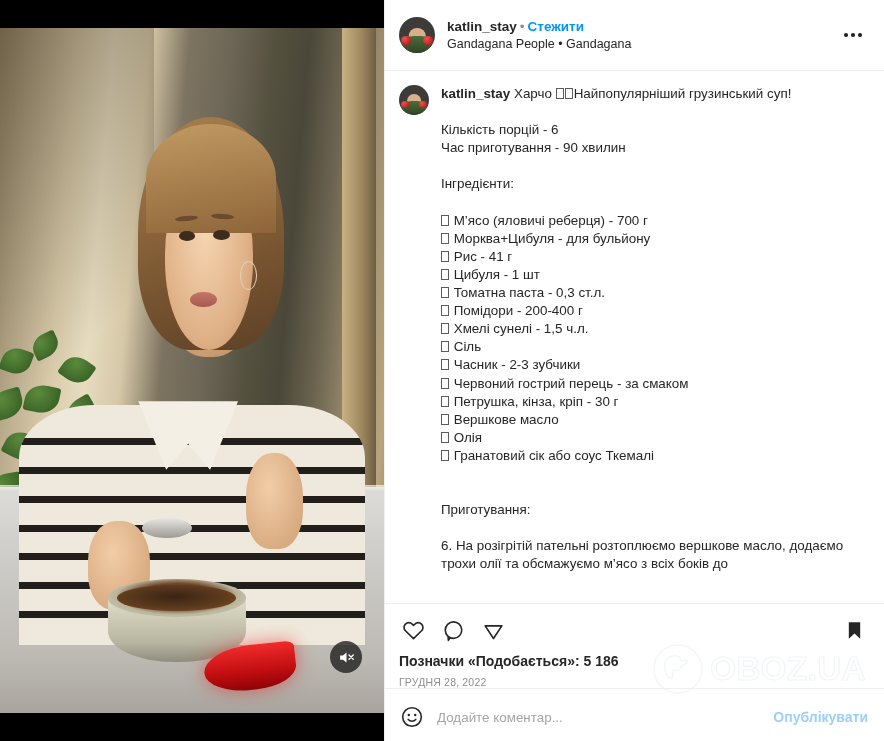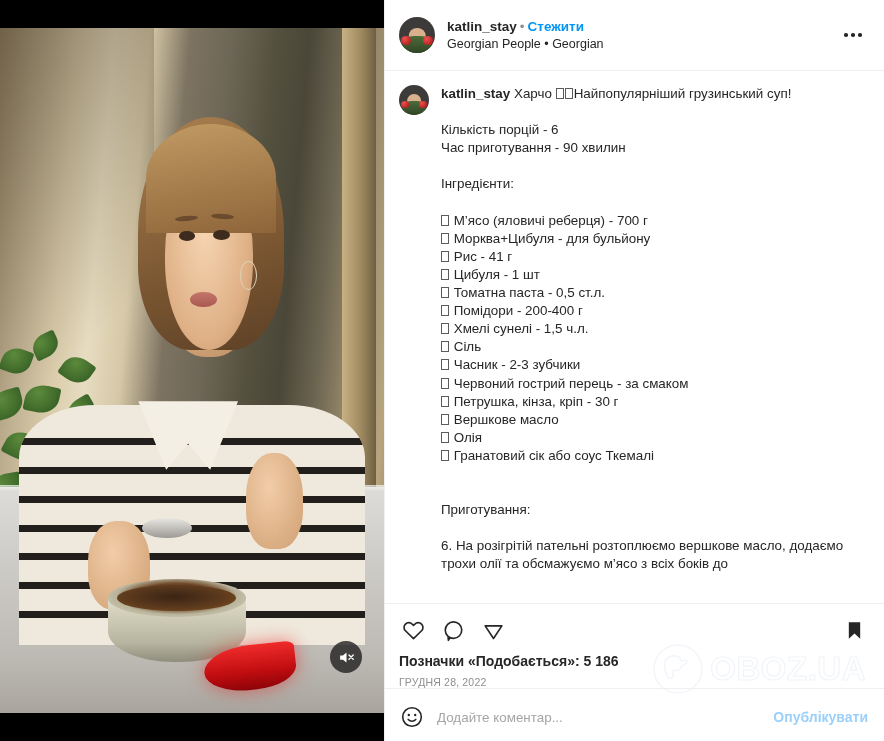--- a/index.html
+++ b/index.html
@@ -448,21 +448,21 @@
       <div class="avatar">
         <div class="av-fig"></div>
         <div class="av-body"></div>
         <div class="av-red1"></div>
         <div class="av-red2"></div>
       </div>
       <div class="hdr-text">
         <div class="hdr-line1">
           <span class="hdr-user">katlin_stay</span><span class="hdr-dot">•</span><span class="hdr-follow">Стежити</span>
         </div>
-        <div class="hdr-line2">Georgian People • Georgian</div>
+        <div class="hdr-line2">Gandagana People • Gandagana</div>
       </div>
       <div class="more-btn">
         <span class="dot3"></span>
         <span class="dot3"></span>
         <span class="dot3"></span>
       </div>
     </div>
 
     <div class="caption-wrap">
       <div class="avatar small">
@@ -476,21 +476,21 @@
 
 Кількість порцій - 6
 Час приготування - 90 хвилин
 
 Інгредієнти:
 
 </span><span id="ingredient-slot"><span class="tofu"></span><span> М’ясо (яловичі реберця) - 700 г</span>
 <span class="tofu"></span><span> Морква+Цибуля - для бульйону</span>
 <span class="tofu"></span><span> Рис - 41 г</span>
 <span class="tofu"></span><span> Цибуля - 1 шт</span>
-<span class="tofu"></span><span> Томатна паста - 0,5 ст.л.</span>
+<span class="tofu"></span><span> Томатна паста - 0,3 ст.л.</span>
 <span class="tofu"></span><span> Помідори - 200-400 г</span>
 <span class="tofu"></span><span> Хмелі сунелі - 1,5 ч.л.</span>
 <span class="tofu"></span><span> Сіль</span>
 <span class="tofu"></span><span> Часник - 2-3 зубчики</span>
 <span class="tofu"></span><span> Червоний гострий перець - за смаком</span>
 <span class="tofu"></span><span> Петрушка, кінза, кріп - 30 г</span>
 <span class="tofu"></span><span> Вершкове масло</span>
 <span class="tofu"></span><span> Олія</span>
 <span class="tofu"></span><span> Гранатовий сік або соус Ткемалі</span>
 

